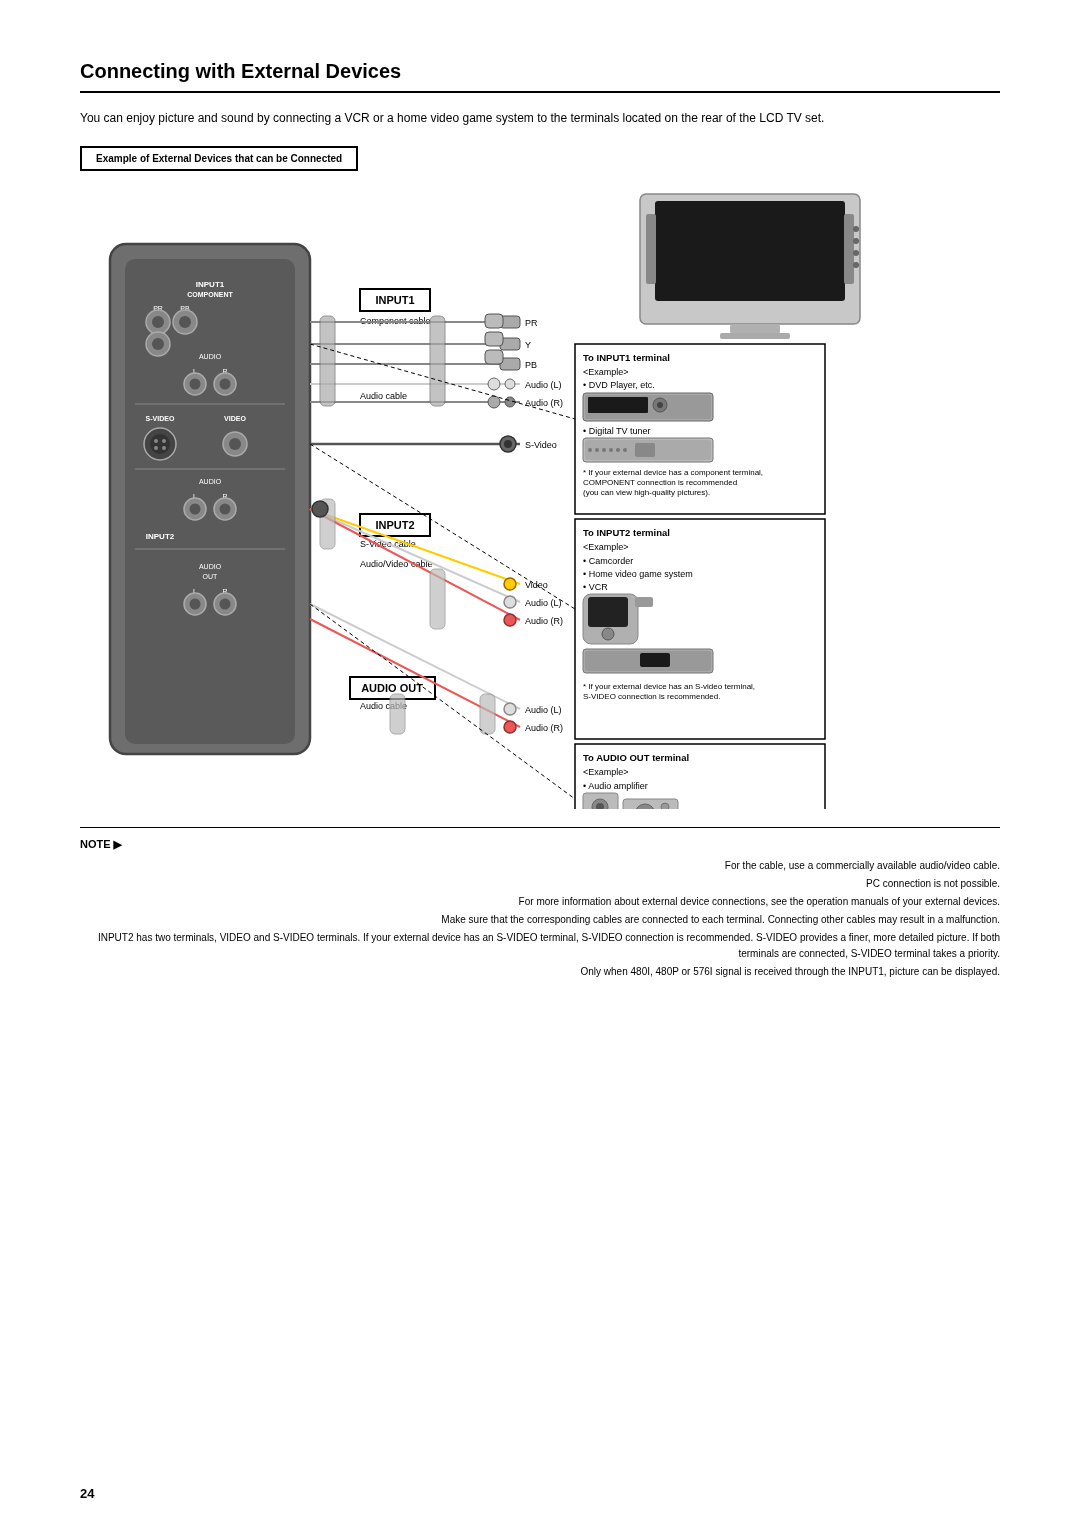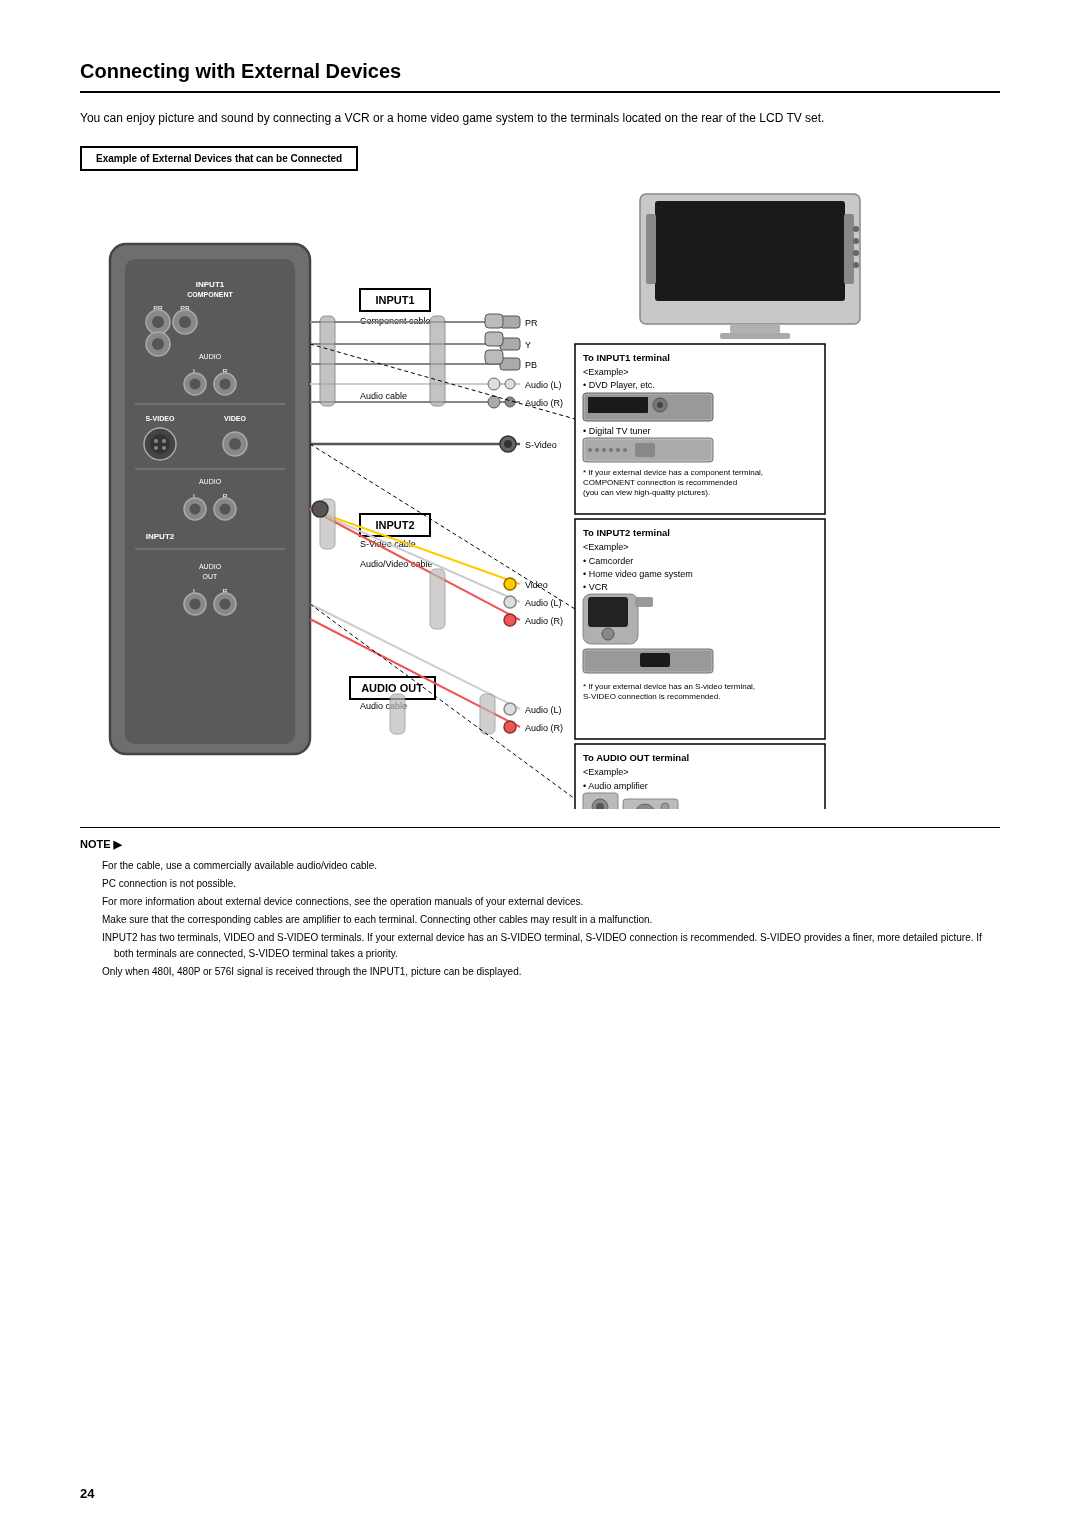--- a/index.html
+++ b/index.html
@@ -44,24 +44,25 @@
       line-height: 1.6;
       border-top: 1px solid #000;
       padding-top: 8px;
     }
     .notes-title {
       font-weight: bold;
       font-size: 11px;
       margin-bottom: 4px;
     }
     .notes-item {
-      margin-left: 22px;
+      margin-left: 12px;
       margin-bottom: 2px;
       text-indent: -12px;
       padding-left: 12px;
+      text-align: right;
     }
     
     .page-number {
       position: absolute;
       bottom: 30px;
       left: 80px;
       font-size: 13px;
       font-weight: bold;
     }
 
@@ -349,19 +350,19 @@
   </div>
 
   
   <div class="notes-section">
     <div class="notes-title">
       <span>NOTE ▶</span>
     </div>
     <div class="notes-item">For the cable, use a commercially available audio/video cable.</div>
     <div class="notes-item">PC connection is not possible.</div>
     <div class="notes-item">For more information about external device connections, see the operation manuals of your external devices.</div>
-    <div class="notes-item">Make sure that the corresponding cables are amplifier to each terminal. Connecting other cables may result in a malfunction.</div>
+    <div class="notes-item">Make sure that the corresponding cables are connected to each terminal. Connecting other cables may result in a malfunction.</div>
     <div class="notes-item">INPUT2 has two terminals, VIDEO and S-VIDEO terminals. If your external device has an S-VIDEO terminal, S-VIDEO connection is recommended. S-VIDEO provides a finer, more detailed picture. If both terminals are connected, S-VIDEO terminal takes a priority.</div>
     <div class="notes-item">Only when 480I, 480P or 576I signal is received through the INPUT1, picture can be displayed.</div>
   </div>
 
   <div class="page-number">24</div>
 </div>
 
 </body></html>

